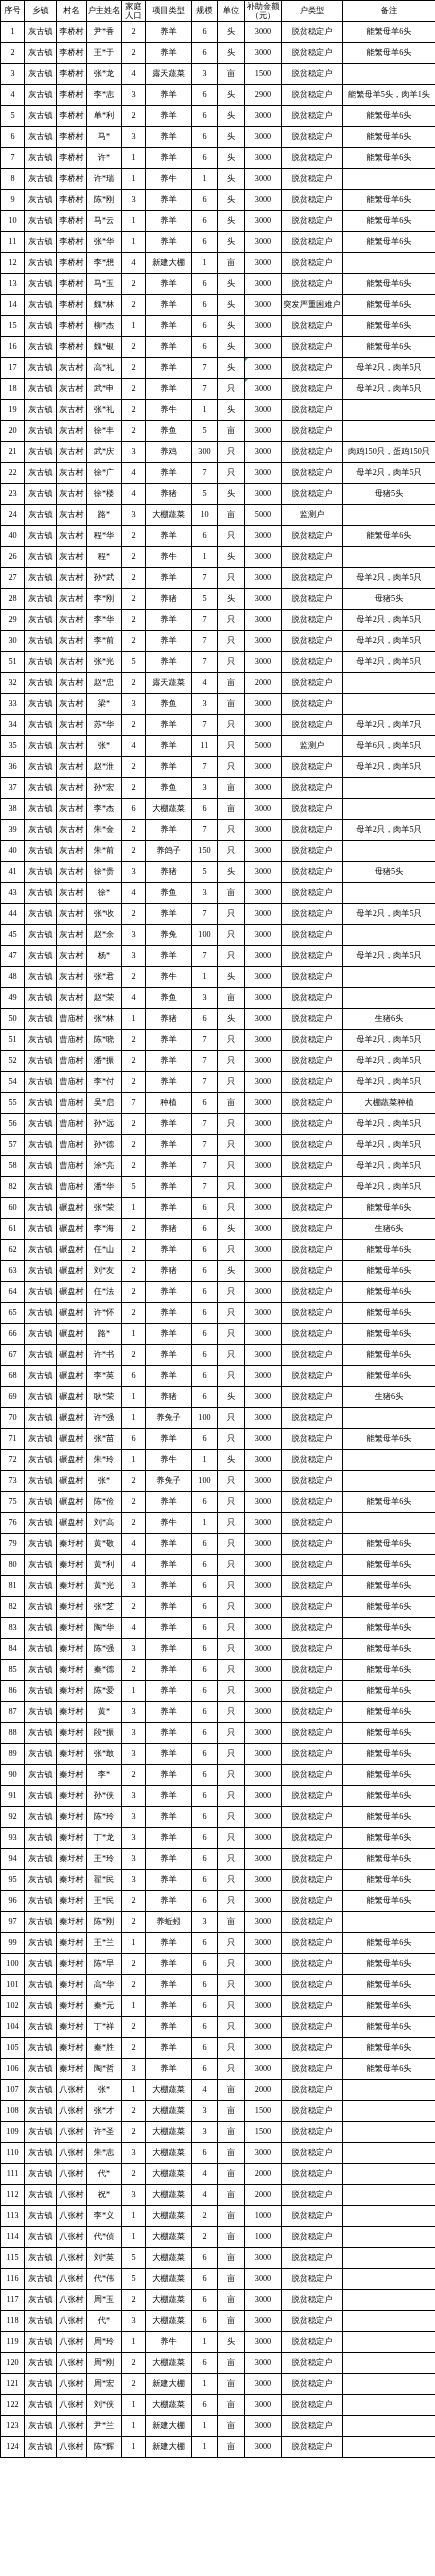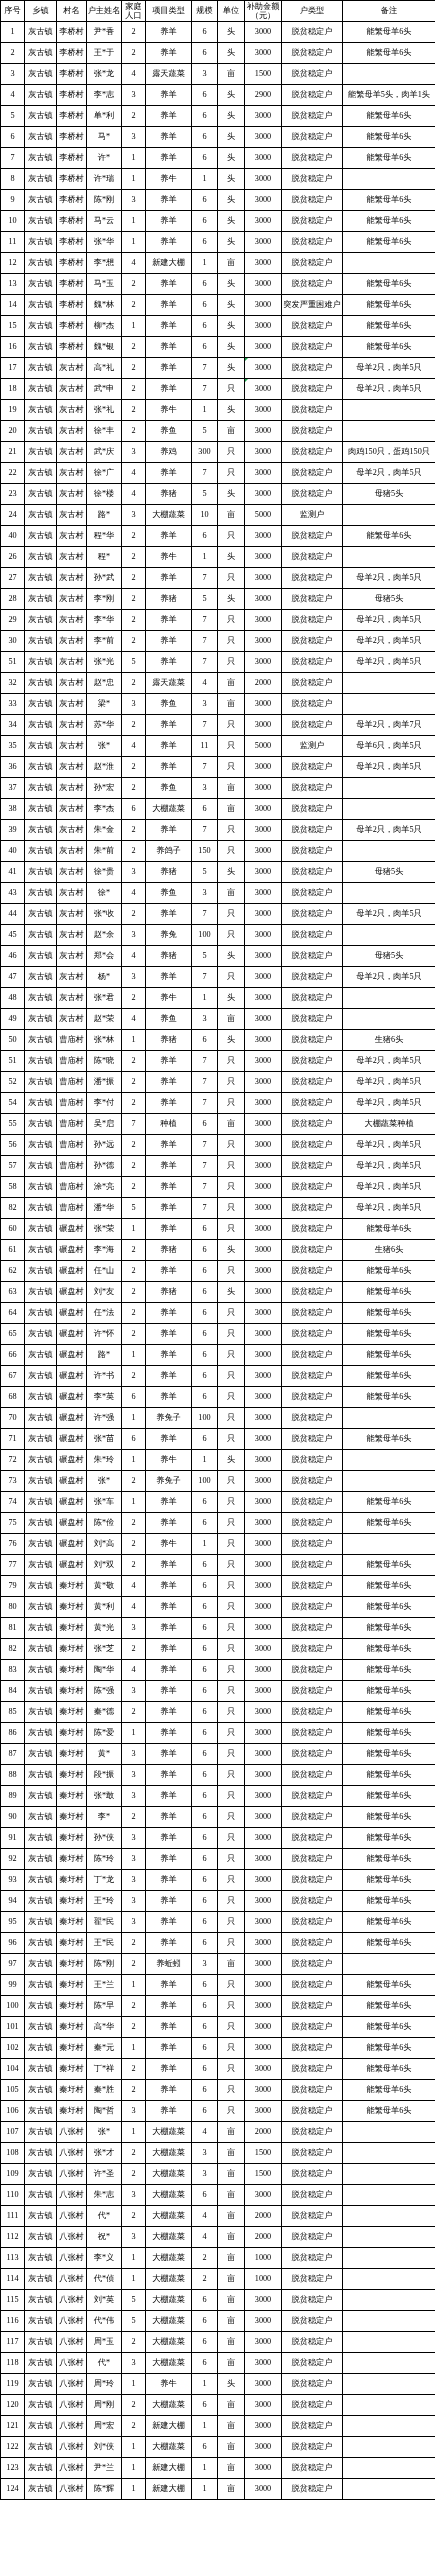--- a/index.html
+++ b/index.html
@@ -635,33 +635,20 @@
           <td>赵*余</td>
           <td>3</td>
           <td>养兔</td>
           <td>100</td>
           <td>只</td>
           <td>3000</td>
           <td>脱贫稳定户</td>
           <td></td>
         </tr>
         <tr>
-          <td>46</td>
-          <td>灰古镇</td>
-          <td>灰古村</td>
-          <td>郑*会</td>
-          <td>4</td>
-          <td>养猪</td>
-          <td>5</td>
-          <td>头</td>
-          <td>3000</td>
-          <td>脱贫稳定户</td>
-          <td>母猪5头</td>
-        </tr>
-        <tr>
           <td>47</td>
           <td>灰古镇</td>
           <td>灰古村</td>
           <td>杨*</td>
           <td>3</td>
           <td>养羊</td>
           <td>7</td>
           <td>只</td>
           <td>3000</td>
           <td>脱贫稳定户</td>
@@ -921,20 +908,33 @@
           <td>李*英</td>
           <td>6</td>
           <td>养羊</td>
           <td>6</td>
           <td>只</td>
           <td>3000</td>
           <td>脱贫稳定户</td>
           <td>能繁母羊6头</td>
         </tr>
         <tr>
+          <td>69</td>
+          <td>灰古镇</td>
+          <td>碾盘村</td>
+          <td>耿*荣</td>
+          <td>1</td>
+          <td>养猪</td>
+          <td>6</td>
+          <td>头</td>
+          <td>3000</td>
+          <td>脱贫稳定户</td>
+          <td>生猪6头</td>
+        </tr>
+        <tr>
           <td>70</td>
           <td>灰古镇</td>
           <td>碾盘村</td>
           <td>许*强</td>
           <td>1</td>
           <td>养兔子</td>
           <td>100</td>
           <td>只</td>
           <td>3000</td>
           <td>脱贫稳定户</td>
@@ -973,33 +973,20 @@
           <td>张*</td>
           <td>2</td>
           <td>养兔子</td>
           <td>100</td>
           <td>只</td>
           <td>3000</td>
           <td>脱贫稳定户</td>
           <td></td>
         </tr>
         <tr>
-          <td>74</td>
-          <td>灰古镇</td>
-          <td>碾盘村</td>
-          <td>张*车</td>
-          <td>1</td>
-          <td>养羊</td>
-          <td>6</td>
-          <td>只</td>
-          <td>3000</td>
-          <td>脱贫稳定户</td>
-          <td>能繁母羊6头</td>
-        </tr>
-        <tr>
           <td>75</td>
           <td>灰古镇</td>
           <td>碾盘村</td>
           <td>陈*俭</td>
           <td>2</td>
           <td>养羊</td>
           <td>6</td>
           <td>只</td>
           <td>3000</td>
           <td>脱贫稳定户</td>
@@ -1010,33 +997,20 @@
           <td>灰古镇</td>
           <td>碾盘村</td>
           <td>刘*高</td>
           <td>2</td>
           <td>养牛</td>
           <td>1</td>
           <td>只</td>
           <td>3000</td>
           <td>脱贫稳定户</td>
           <td></td>
-        </tr>
-        <tr>
-          <td>77</td>
-          <td>灰古镇</td>
-          <td>碾盘村</td>
-          <td>刘*双</td>
-          <td>2</td>
-          <td>养羊</td>
-          <td>6</td>
-          <td>只</td>
-          <td>3000</td>
-          <td>脱贫稳定户</td>
-          <td>能繁母羊6头</td>
         </tr>
         <tr>
           <td>79</td>
           <td>灰古镇</td>
           <td>秦圩村</td>
           <td>黄*敬</td>
           <td>4</td>
           <td>养羊</td>
           <td>6</td>
           <td>只</td>

